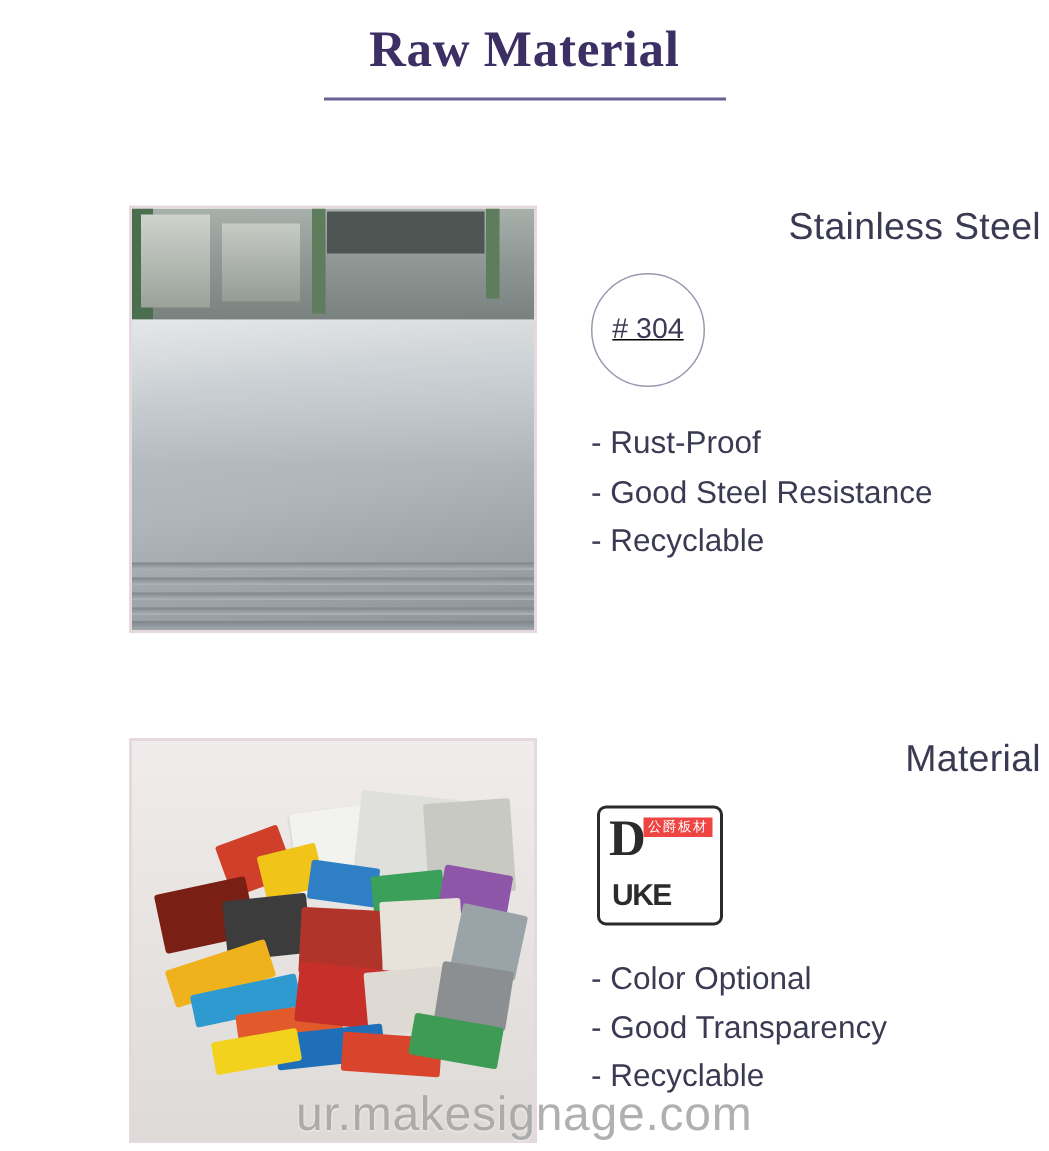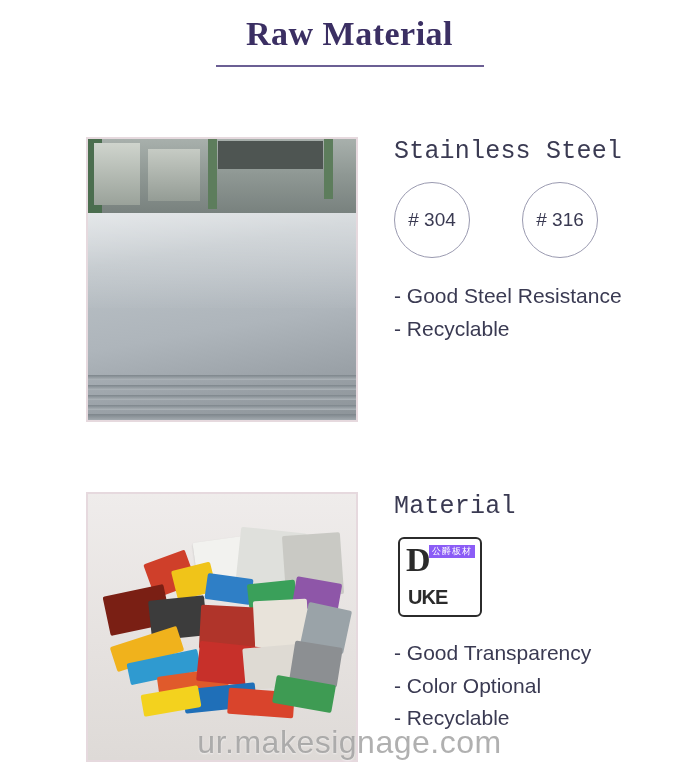--- a/index.html
+++ b/index.html
@@ -60,29 +60,31 @@
   .photo-2 {
     height: 270px;
   }
   .info {
     margin-left: 36px;
     width: 300px;
   }
   .mat-name {
     font-size: 25px;
     color: #3a3a52;
-    font-family: Liberation Mono, monospace;
+    font-family: Liberation Sans, sans-serif;
     margin-bottom: 16px;
     letter-spacing: 0.2px;
+    text-align: right;
   }
   .grades {
     display: flex;
-    gap: 52px;
+    gap: 38px;
     margin-bottom: 22px;
     margin-top: 12px;
+    text-decoration: underline;
   }
   .grade {
     width: 74px;
     height: 74px;
     border: 1px solid #9a9ab0;
     border-radius: 50%;
     display: flex;
     align-items: center;
     justify-content: center;
     font-size: 19px;
@@ -108,21 +110,21 @@
     margin: 14px 0 20px 4px;
     background: #ffffff;
     overflow: hidden;
   }
   .duke-cn {
     position: absolute;
     top: 6px;
     right: 5px;
     font-size: 9px;
     color: #ffffff;
-    background: #8b5cf6;
+    background: #ef4444;
     padding: 1px 3px;
     letter-spacing: 1px;
     line-height: 1.2;
   }
   .duke-d {
     position: absolute;
     left: 6px;
     top: 4px;
     font-size: 34px;
     font-weight: bold;
@@ -241,23 +243,23 @@
       <div class="ss-edge" style="top:246px;"></div>
       <div class="ss-edge" style="top:256px;"></div>
       <div class="ss-edge" style="top:266px;"></div>
       <div class="ss-edge" style="top:275px;height:8px;"></div>
     </div>
 
     <div class="info">
       <div class="mat-name">Stainless Steel</div>
       <div class="grades">
         <div class="grade"># 304</div>
-        <div class="grade"># 316</div>
       </div>
       <div class="bullets">
+        <div class="bullet">- Rust-Proof</div>
         <div class="bullet">- Good Steel Resistance</div>
         <div class="bullet">- Recyclable</div>
       </div>
     </div>
   </div>
 
   <div class="section section-2">
 
     <div class="photo photo-2">
       <div class="ac-bg"></div>
@@ -290,21 +292,21 @@
     <div class="info">
       <div class="mat-name">Material</div>
 
       <div class="duke-logo">
         <div class="duke-d">D</div>
         <div class="duke-cn">公爵板材</div>
         <div class="duke-word">UKE</div>
       </div>
 
       <div class="bullets">
+        <div class="bullet">- Color Optional</div>
         <div class="bullet">- Good Transparency</div>
-        <div class="bullet">- Color Optional</div>
         <div class="bullet">- Recyclable</div>
       </div>
     </div>
   </div>
 
   <div class="watermark">ur.makesignage.com</div>
 </div>
 
 </body></html>

